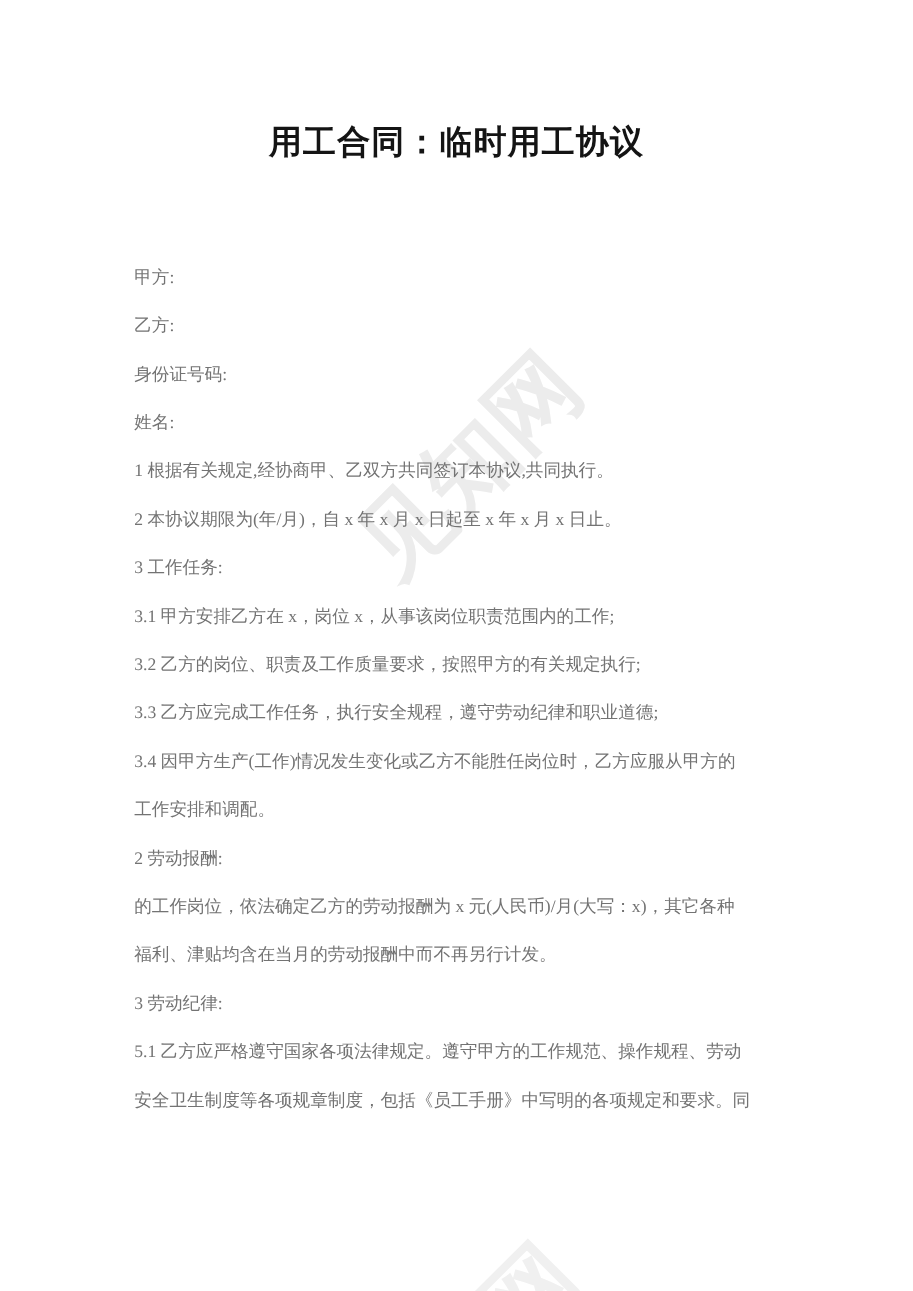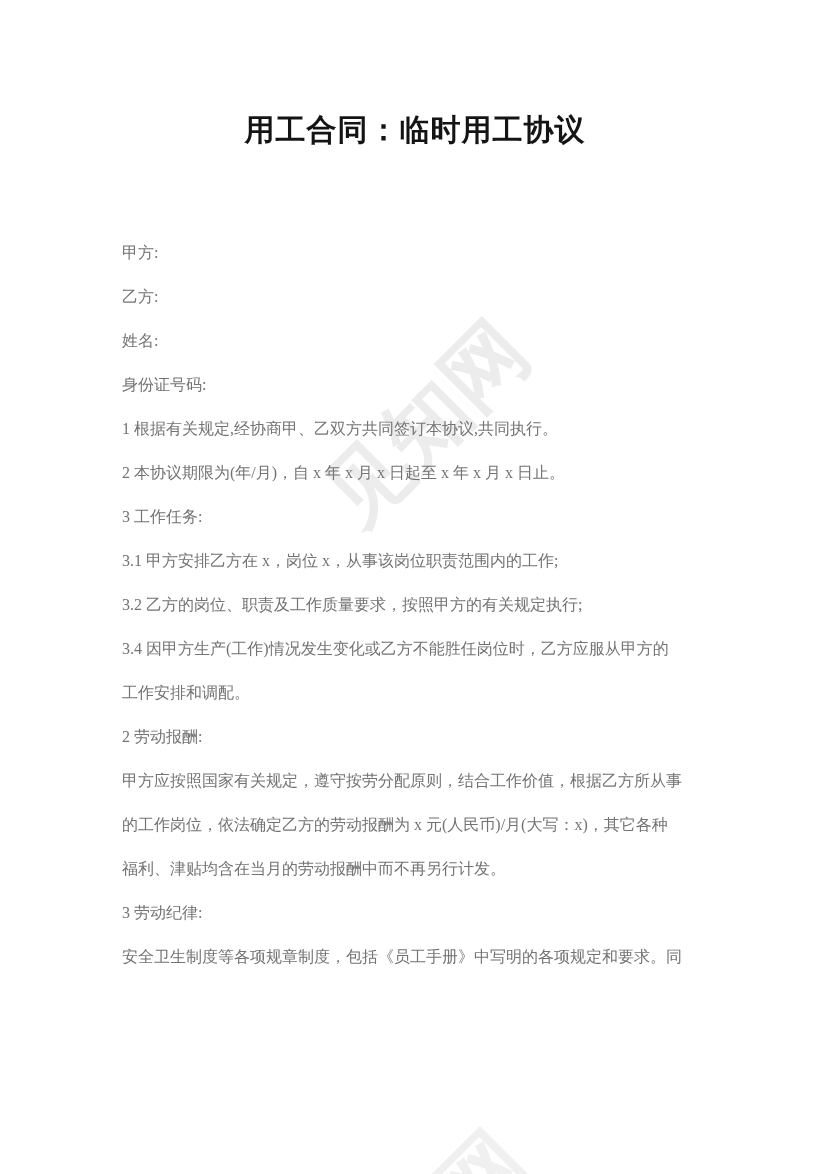--- a/index.html
+++ b/index.html
@@ -62,30 +62,31 @@
 
   <div class="watermark wm-main">见知网</div>
 
   <div class="watermark wm-bottom">见知网</div>
 
   <h1 class="title">用工合同：临时用工协议</h1>
 
   <div class="doc-body">
     <div class="doc-line">甲方:</div>
     <div class="doc-line">乙方:</div>
+    <div class="doc-line">身份证号码:</div>
     <div class="doc-line">姓名:</div>
-    <div class="doc-line">身份证号码:</div>
     <div class="doc-line">1 根据有关规定,经协商甲、乙双方共同签订本协议,共同执行。</div>
     <div class="doc-line">2 本协议期限为(年/月)，自 x 年 x 月 x 日起至 x 年 x 月 x 日止。</div>
     <div class="doc-line">3 工作任务:</div>
     <div class="doc-line">3.1 甲方安排乙方在 x，岗位 x，从事该岗位职责范围内的工作;</div>
     <div class="doc-line">3.2 乙方的岗位、职责及工作质量要求，按照甲方的有关规定执行;</div>
+    <div class="doc-line">3.3 乙方应完成工作任务，执行安全规程，遵守劳动纪律和职业道德;</div>
     <div class="doc-line">3.4 因甲方生产(工作)情况发生变化或乙方不能胜任岗位时，乙方应服从甲方的</div>
     <div class="doc-line">工作安排和调配。</div>
     <div class="doc-line">2 劳动报酬:</div>
-    <div class="doc-line">甲方应按照国家有关规定，遵守按劳分配原则，结合工作价值，根据乙方所从事</div>
     <div class="doc-line">的工作岗位，依法确定乙方的劳动报酬为 x 元(人民币)/月(大写：x)，其它各种</div>
     <div class="doc-line">福利、津贴均含在当月的劳动报酬中而不再另行计发。</div>
     <div class="doc-line">3 劳动纪律:</div>
+    <div class="doc-line">5.1 乙方应严格遵守国家各项法律规定。遵守甲方的工作规范、操作规程、劳动</div>
     <div class="doc-line">安全卫生制度等各项规章制度，包括《员工手册》中写明的各项规定和要求。同</div>
   </div>
 
 </div>
 
 </body></html>

